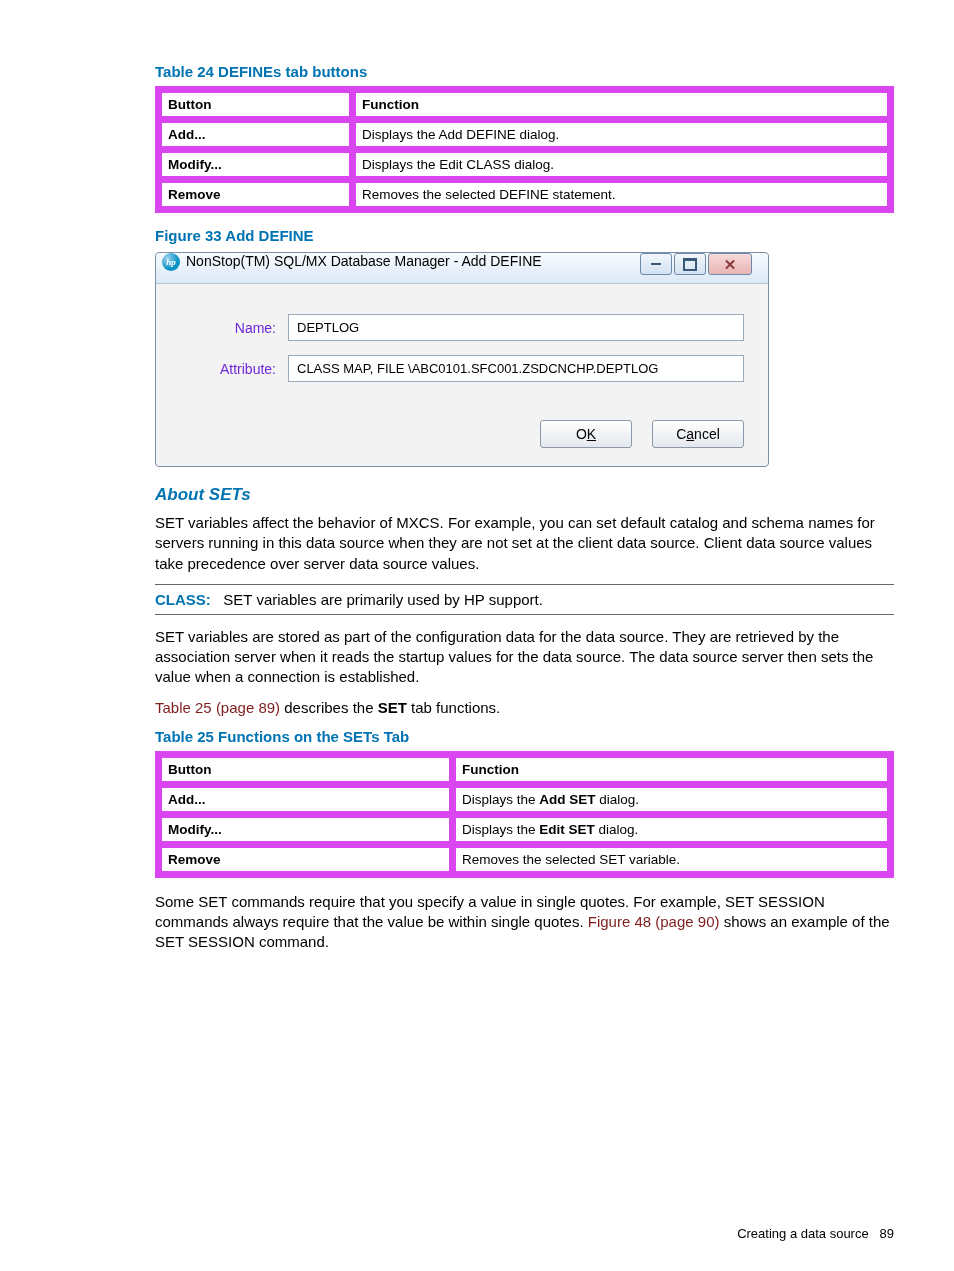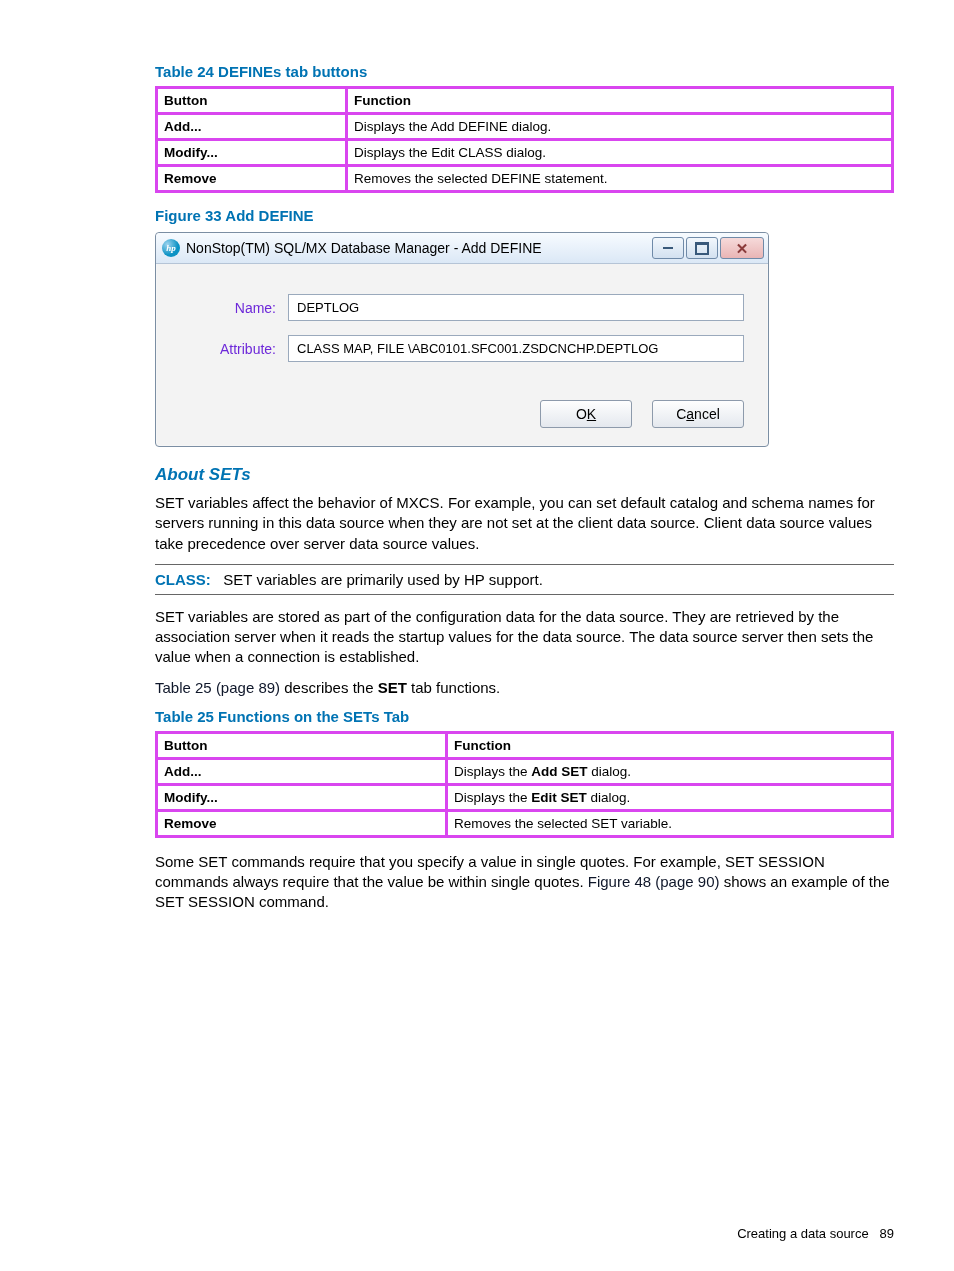--- a/index.html
+++ b/index.html
@@ -24,21 +24,21 @@
     font-size: 17px;
     margin: 18px 0 8px 0;
     font-style: italic;
   }
   table.doc-table {
     border-collapse: collapse;
     width: 100%;
     margin-bottom: 14px;
   }
   table.doc-table th, table.doc-table td {
-    border: 3px solid #d946ef;
+    border: 7px solid #d946ef;
     padding: 4px 6px;
     text-align: left;
     vertical-align: top;
     font-size: 13.5px;
   }
   table.doc-table th {
     font-weight: bold;
     background: #fff;
   }
   table.doc-table td.btncol {
@@ -53,43 +53,43 @@
     border-top: 1px solid #666;
     border-bottom: 1px solid #666;
     padding: 6px 0;
     margin: 10px 0 12px 0;
   }
   .note-label {
     color: #0073b3;
     font-weight: bold;
   }
   .link {
-    color: #0f172a;
+    color: #7f1d1d;
   }
   .footer {
     position: fixed;
     bottom: 30px;
     right: 60px;
     font-size: 13px;
   }
 
   
   .dialog-figure {
     margin: 8px 0 18px 0;
     width: 612px;
     border: 1px solid #7b8ea3;
     border-radius: 4px;
     background: #f3f3f3;
     box-shadow: inset 0 0 2px #fff;
   }
   .titlebar {
     display: flex;
-    align-items: center;
+    align-items: flex-start;
     height: 30px;
-    padding: 0 4px 0 6px;
+    padding: 0 16px 0 6px;
     background: linear-gradient(#f7fbff, #dbe8f6);
     border-bottom: 1px solid #b5c4d6;
     border-radius: 4px 4px 0 0;
   }
   .hp-logo {
     width: 18px; height: 18px;
     border-radius: 50%;
     background: radial-gradient(circle at 30% 30%, #9ed4ef, #0b92c4 60%);
     margin-right: 6px;
     color: #fff;

